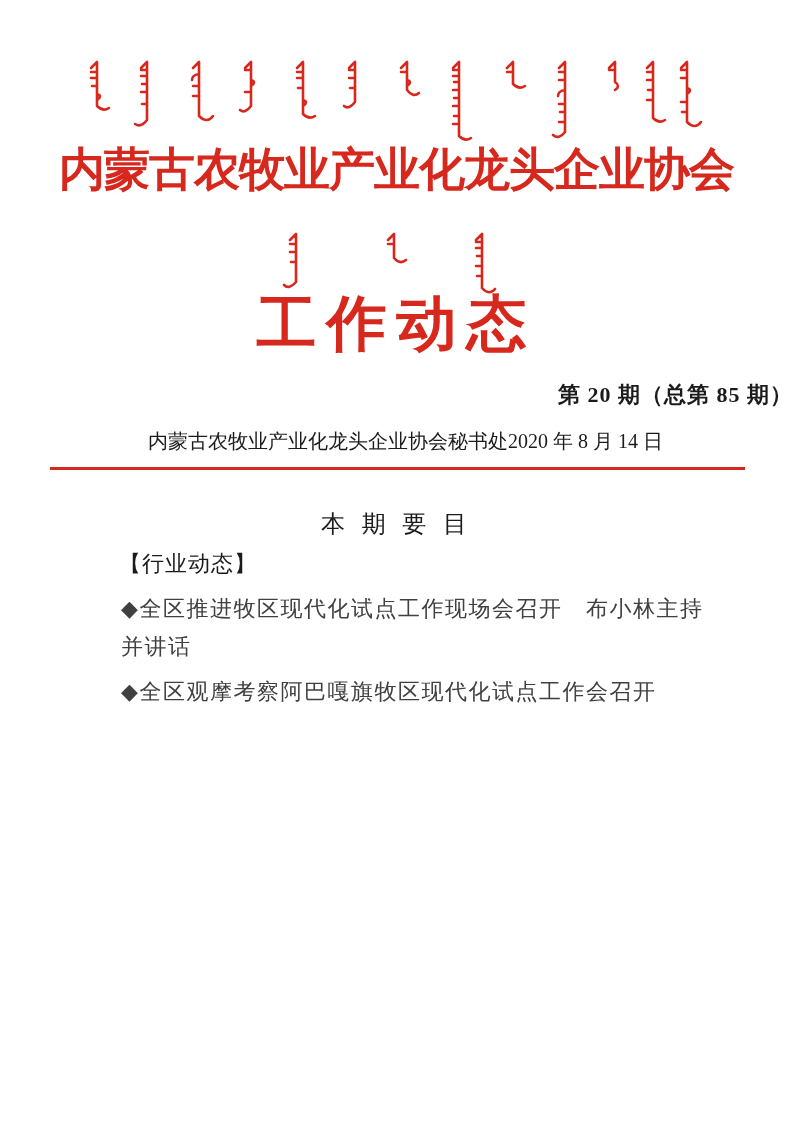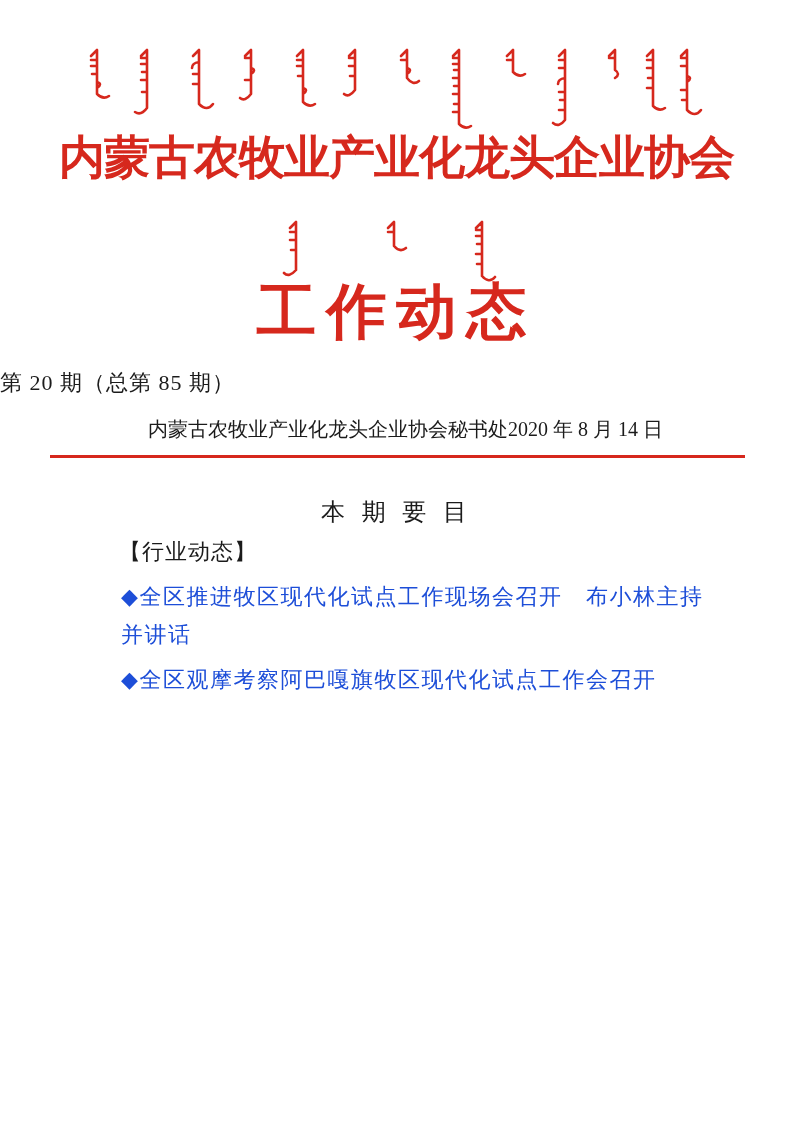--- a/index.html
+++ b/index.html
@@ -5,21 +5,21 @@
   :root{
     --red:#d6281d;
     --ink:#1b1b1b;
   }
   *{box-sizing:border-box;}
   html,body{margin:0;padding:0;background:#ffffff;}
   .page{
     position:relative;
     width:793px;
     height:794px;
-    margin:0 auto;
+    margin:12px auto;
     background:#ffffff;
     overflow:hidden;
     font-family:"Liberation Serif","DejaVu Serif",serif;
     color:var(--ink);
   }
   .mong-row1{
     position:absolute;
     top:48px;
     left:50%;
     transform:translateX(-50%);
@@ -62,25 +62,26 @@
     letter-spacing:10px;
     padding-left:0;
     color:var(--red);
     white-space:nowrap;
   }
   .issue-line{
     position:absolute;
     top:368px;
     left:0;
     right:0;
-    text-align:left;
-    font-weight:normal;
+    text-align:right;
+    font-weight:bold;
     font-size:22px;
     line-height:30px;
     letter-spacing:1px;
+    padding-left:12px;
   }
   .meta-row{
     position:absolute;
     top:416px;
     left:122px;
     right:130px;
     display:flex;
     justify-content:flex-end;
     align-items:baseline;
     font-size:20px;
@@ -117,21 +118,21 @@
     letter-spacing:1px;
   }
   .entries{
     position:absolute;
     top:578px;
     left:121px;
     right:95px;
     font-size:22px;
     line-height:38px;
     letter-spacing:1.5px;
-    color:#1d4ed8;
+    color:#404040;
   }
   .entry + .entry{margin-top:7px;}
   .entry-line{white-space:nowrap;}
   .entry-line:empty{display:none;}
   .page-number{
     position:absolute;
     top:1040px;
     left:0;
     right:0;
     text-align:center;

